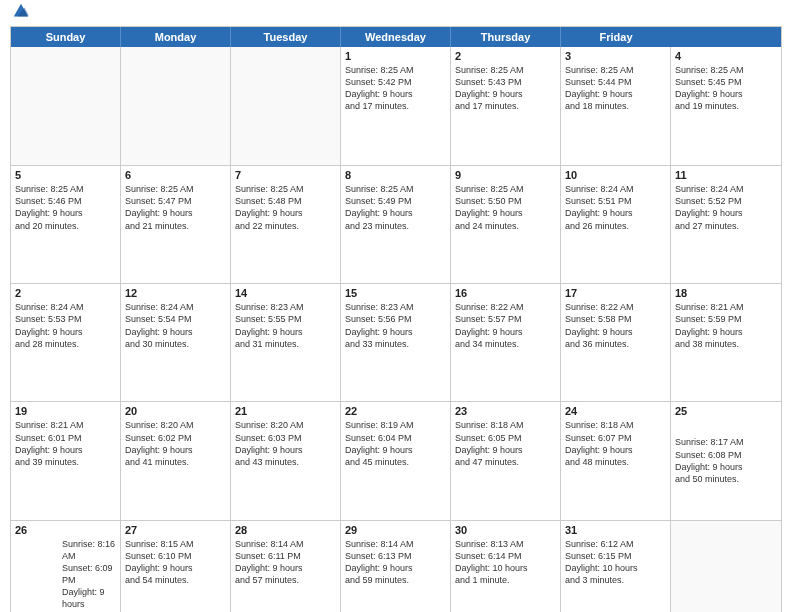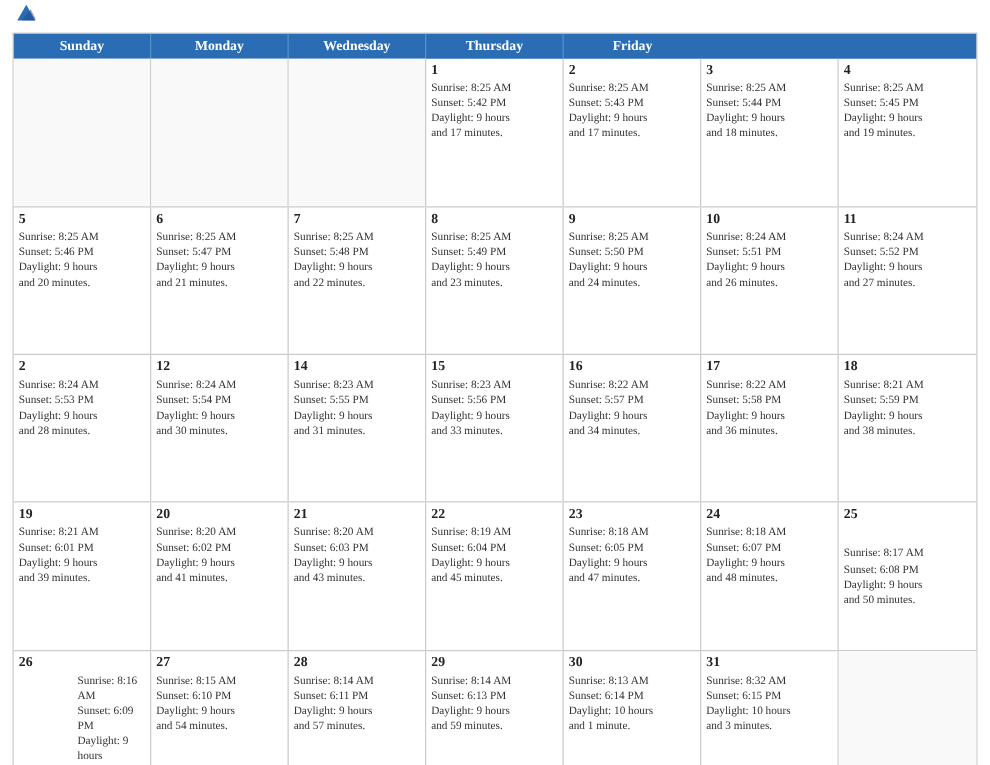--- a/index.html
+++ b/index.html
@@ -9,21 +9,20 @@
       width: 792px;
       height: 612px;
       overflow: hidden;
     }
     .page {
       width: 792px;
       height: 612px;
       padding: 10px;
       display: flex;
       flex-direction: column;
-      font-family: Liberation Serif, serif;
     }
     .header {
       display: flex;
       justify-content: space-between;
       align-items: flex-start;
       margin-bottom: 6px;
     }
     .logo {
       display: flex;
       align-items: center;
@@ -121,20 +120,21 @@
     <div class="title-block">
       <div class="calendar-title"></div>
       <div class="calendar-subtitle"></div>
     </div>
   </div>
 
   <div class="calendar">
     <div class="cal-header">
     <div class="cal-header-cell">Sunday</div>
         <div class="cal-header-cell">Monday</div>
+        <div class="cal-header-cell">Tuesday</div>
         <div class="cal-header-cell">Wednesday</div>
         <div class="cal-header-cell">Thursday</div>
         <div class="cal-header-cell">Friday</div>
       </div>
     <div class="cal-body">
     <div class="cal-row">
           <div class="cal-cell empty"></div>
           <div class="cal-cell empty"></div>
           <div class="cal-cell empty"></div>
           <div class="cal-cell">
@@ -350,21 +350,21 @@
           </div>
           <div class="cal-cell">
             <div class="day-num">30</div>
             <div class="cell-text" style="white-space: pre-line;">Sunrise: 8:13 AM
 Sunset: 6:14 PM
 Daylight: 10 hours
 and 1 minute.</div>
           </div>
           <div class="cal-cell">
             <div class="day-num">31</div>
-            <div class="cell-text" style="white-space: pre-line;">Sunrise: 8:32 AM
+            <div class="cell-text" style="white-space: pre-line;">Sunrise: 6:12 AM
 Sunset: 6:15 PM
 Daylight: 10 hours
 and 3 minutes.</div>
           </div>
           <div class="cal-cell empty"></div>
         </div>
       </div>
   </div>
 </div>
 

